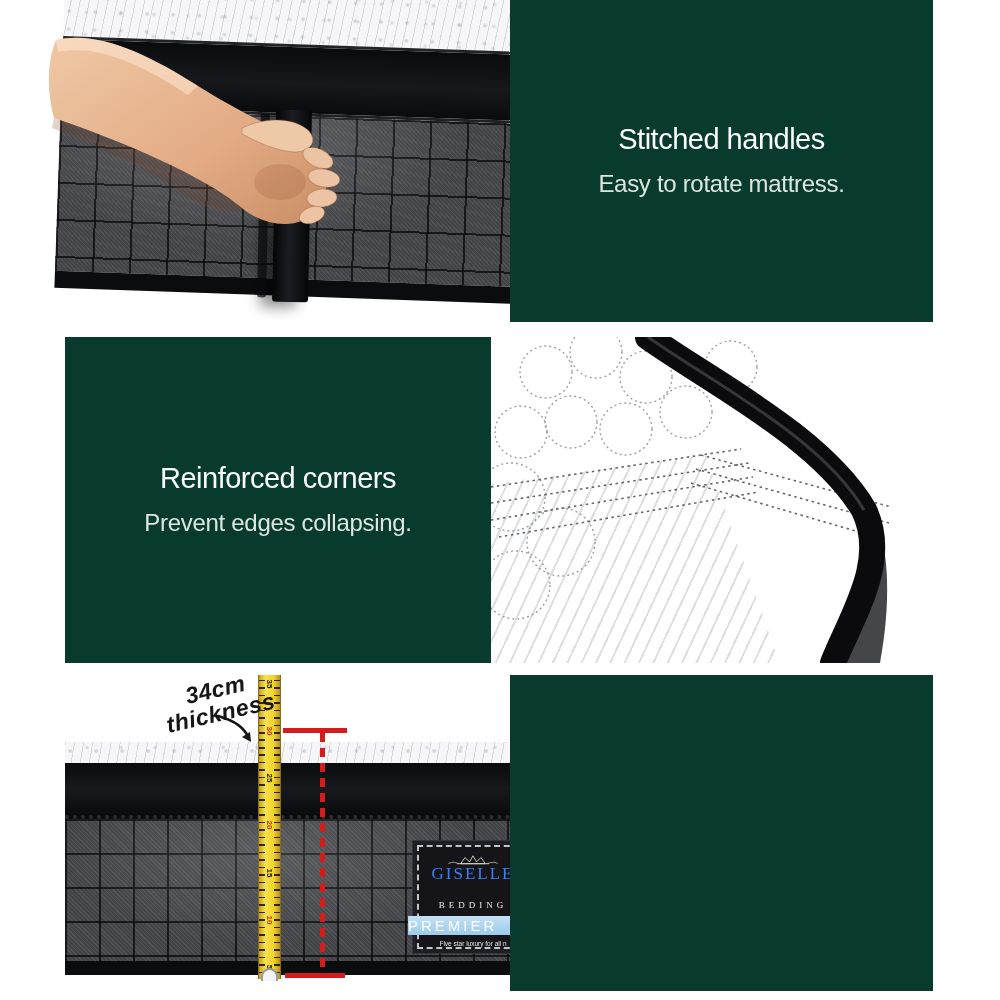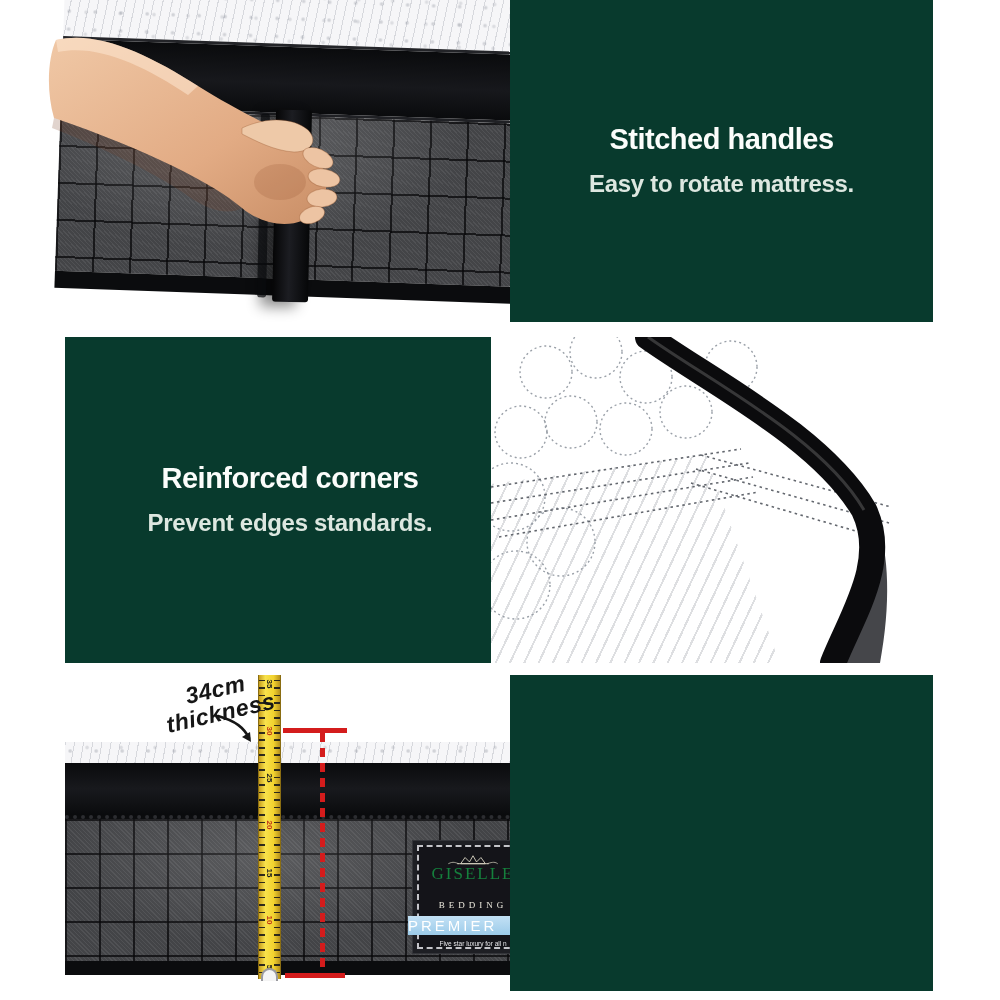--- a/index.html
+++ b/index.html
@@ -3,24 +3,24 @@
 <meta charset="utf-8">
 <style>
   html,body{margin:0;padding:0;background:#ffffff;}
   #canvas{position:relative;width:1000px;height:1000px;background:#ffffff;overflow:hidden;
           font-family:"Liberation Sans","DejaVu Sans",sans-serif;}
 
   
   .panel{position:absolute;background:#083a2d;display:flex;flex-direction:column;
          justify-content:center;align-items:center;text-align:center;}
   #panel-handles{left:510px;top:0;width:423px;height:322px;}
-  #panel-corners{left:65px;top:337px;width:426px;height:326px;padding-left:12px;}
+  #panel-corners{left:65px;top:337px;width:426px;height:326px;}
   #panel-standards{left:510px;top:675px;width:423px;height:316px;}
-  .panel .heading{font-size:29px;font-weight:bold;color:#fbfdfb;letter-spacing:-0.5px;line-height:1.1;}
-  .panel .subtitle{margin-top:14px;font-size:24px;font-weight:700;color:#dde7e0;letter-spacing:-0.3px;}
+  .panel .heading{font-size:29px;font-weight:normal;color:#fbfdfb;letter-spacing:-0.5px;line-height:1.1;}
+  .panel .subtitle{margin-top:14px;font-size:24px;font-weight:400;color:#dde7e0;letter-spacing:-0.3px;}
 
   
   .photo{position:absolute;background:#fff;overflow:hidden;}
   #photo-handles{left:0;top:0;width:510px;height:322px;}
   #photo-corner{left:491px;top:337px;width:509px;height:326px;}
   #photo-measure{left:0;top:675px;width:510px;height:325px;}
 
   
   .mattA{position:absolute;left:65px;top:-16px;width:470px;height:315px;
          transform:rotate(2deg);transform-origin:0 0;}
@@ -65,21 +65,21 @@
       repeating-linear-gradient(90deg, rgba(8,8,10,.75) 0 2px, transparent 2px 34px),
       repeating-linear-gradient(180deg, rgba(8,8,10,.75) 0 2px, transparent 2px 34px),
       repeating-linear-gradient(45deg, rgba(255,255,255,.07) 0 1px, transparent 1px 3px);}
   .mattC .bs{height:14px;background:#0b0c0e;}
 
   .brand-label{position:absolute;left:417px;top:170px;width:112px;height:104px;
         background:#141419;border:2px dashed rgba(228,228,234,.85);
         box-shadow:0 0 0 4px #1e1f24, 0 0 0 5px #34353a;
         display:flex;flex-direction:column;align-items:center;padding-top:7px;box-sizing:border-box;}
   .brand-name{font-family:"Liberation Serif","DejaVu Serif",serif;font-size:17px;
-        letter-spacing:2px;color:#15803d;line-height:1;}
+        letter-spacing:2px;color:#3b82f6;line-height:1;}
   .brand-sub{font-family:"Liberation Serif","DejaVu Serif",serif;font-size:9px;
         letter-spacing:4px;color:#efece0;margin-top:18px;}
   .premier-band{position:relative;left:-6px;width:118px;height:21px;margin-top:6px;
         background:linear-gradient(#c3e1f5,#9ccbe9);display:flex;align-items:center;}
   .premier-band span{font-size:15px;letter-spacing:3px;color:#ffffff;font-weight:400;}
   .label-tagline{font-size:6.5px;color:#e9e9ec;margin-top:5px;white-space:nowrap;}
 
   .tape{position:absolute;left:258px;top:-3px;width:23px;height:307px;
         background:linear-gradient(90deg,#c79e1e,#f8e24c 30%,#f2d22e 70%,#b8921c);
         border-left:1px solid #8a6d12;border-right:1px solid #8a6d12;box-sizing:border-box;}
@@ -140,21 +140,21 @@
     </svg>
   </div>
 
   <div class="panel" id="panel-handles">
     <div class="heading">Stitched handles</div>
     <div class="subtitle">Easy to rotate mattress.</div>
   </div>
 
   <div class="panel" id="panel-corners">
     <div class="heading">Reinforced corners</div>
-    <div class="subtitle">Prevent edges standards.</div>
+    <div class="subtitle">Prevent edges collapsing.</div>
   </div>
 
   <div class="photo" id="photo-corner" title="mattress corner with black reinforced piping over white quilted top">
     <div class="ribs"></div>
     <svg class="cornersvg" width="509" height="326" viewBox="0 0 509 326">
       <g fill="none" stroke="#9aa0a8" stroke-width="1.4" stroke-dasharray="2,3">
         <circle cx="55" cy="35" r="26"></circle>
           <circle cx="105" cy="15" r="26"></circle>
         <circle cx="155" cy="40" r="26"></circle>
           <circle cx="80" cy="85" r="26"></circle>

